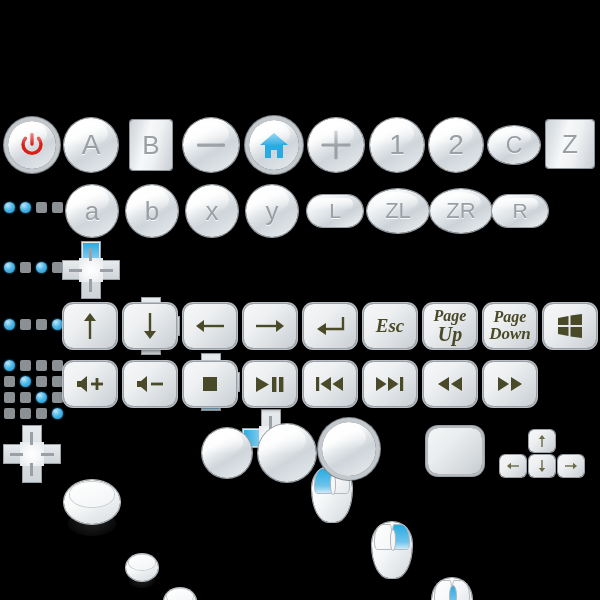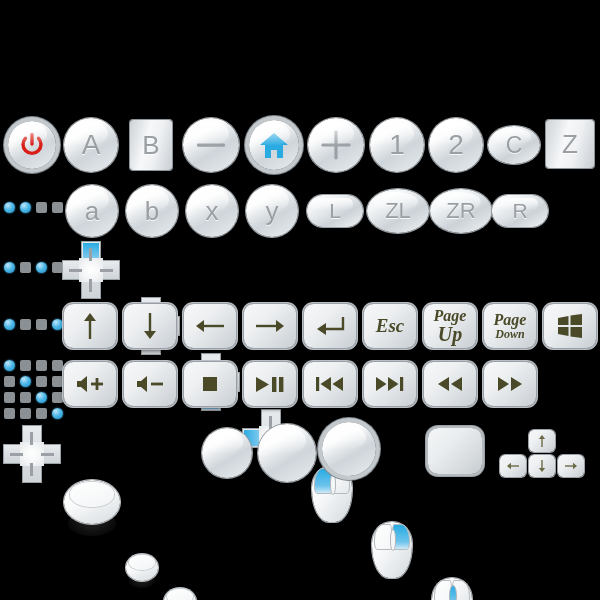--- a/index.html
+++ b/index.html
@@ -411,21 +411,21 @@
     <div class="cell" style="left:424px;top:4px;">
       <div class="key" style="width:52px;height:44px;flex-direction:column;">
         <span class="keytext" style="font-size:16px;">Page</span>
         <span class="keytext" style="font-size:20px;">Up</span>
       </div>
     </div>
 
     <div class="cell" style="left:484px;top:4px;">
       <div class="key" style="width:52px;height:44px;flex-direction:column;">
         <span class="keytext" style="font-size:16px;">Page</span>
-        <span class="keytext" style="font-size:12px;">Down</span>
+        <span class="keytext" style="font-size:17px;">Down</span>
       </div>
     </div>
 
     <div class="cell" style="left:544px;top:4px;">
       <div class="key" style="width:52px;height:44px;">
         <svg width="26" height="24" viewBox="0 0 26 24">
           <polygon points="1,4 11.5,2 11.5,11 1,11" fill="#4a4a28"></polygon>
           <polygon points="13.5,1.6 25,0 25,11 13.5,11" fill="#4a4a28"></polygon>
           <polygon points="1,13 11.5,13 11.5,22 1,20" fill="#4a4a28"></polygon>
           <polygon points="13.5,13 25,13 25,24 13.5,22.4" fill="#4a4a28"></polygon>

